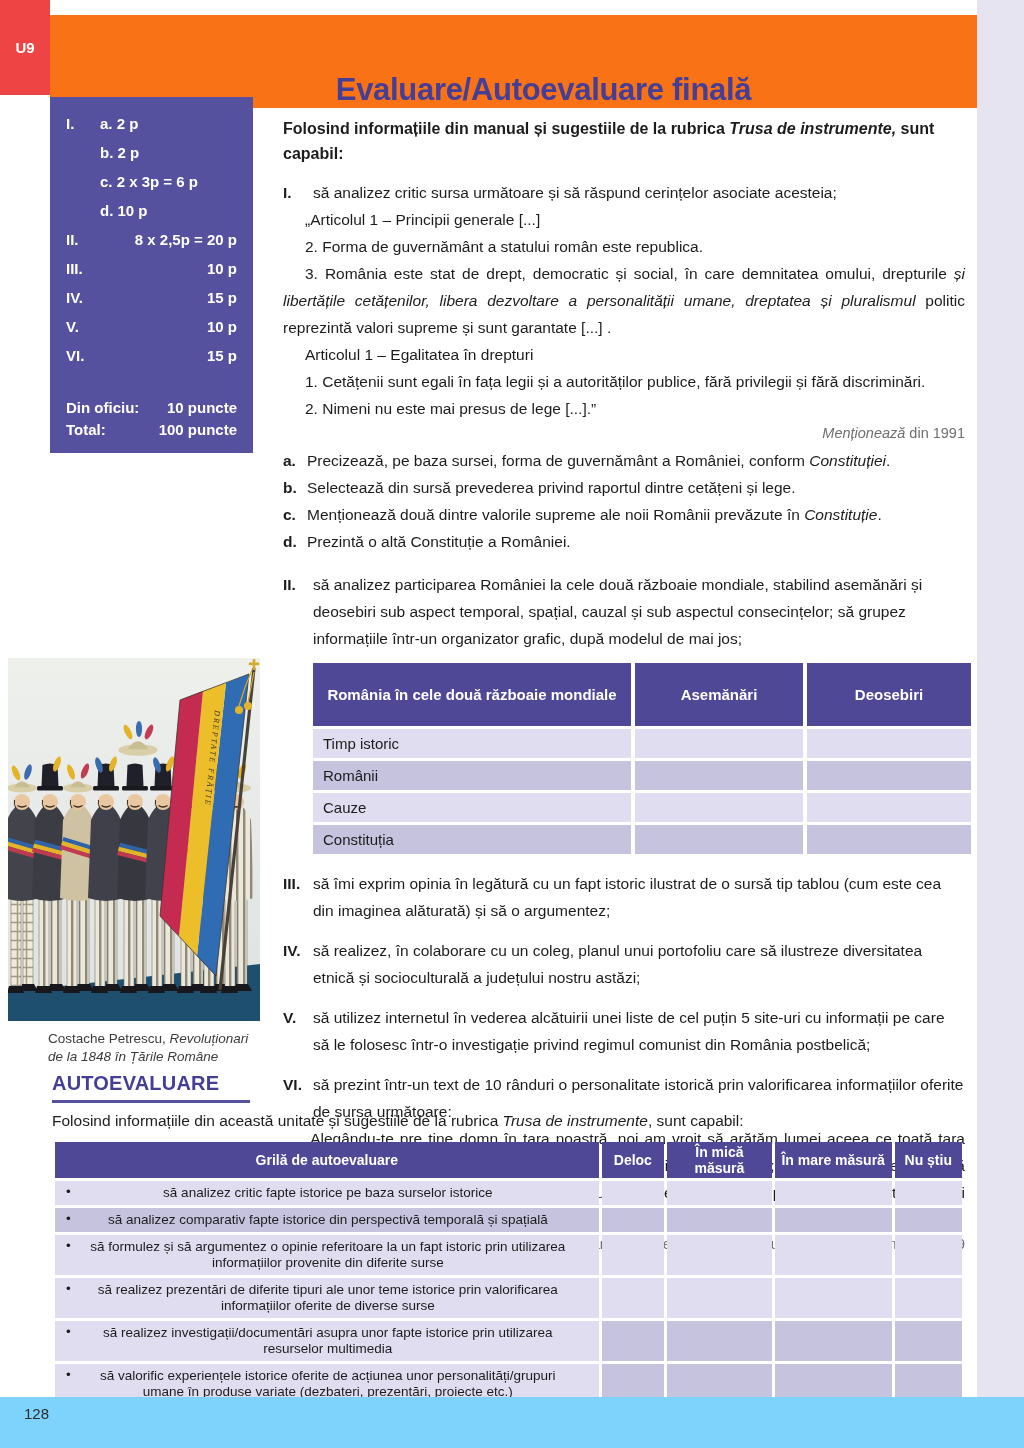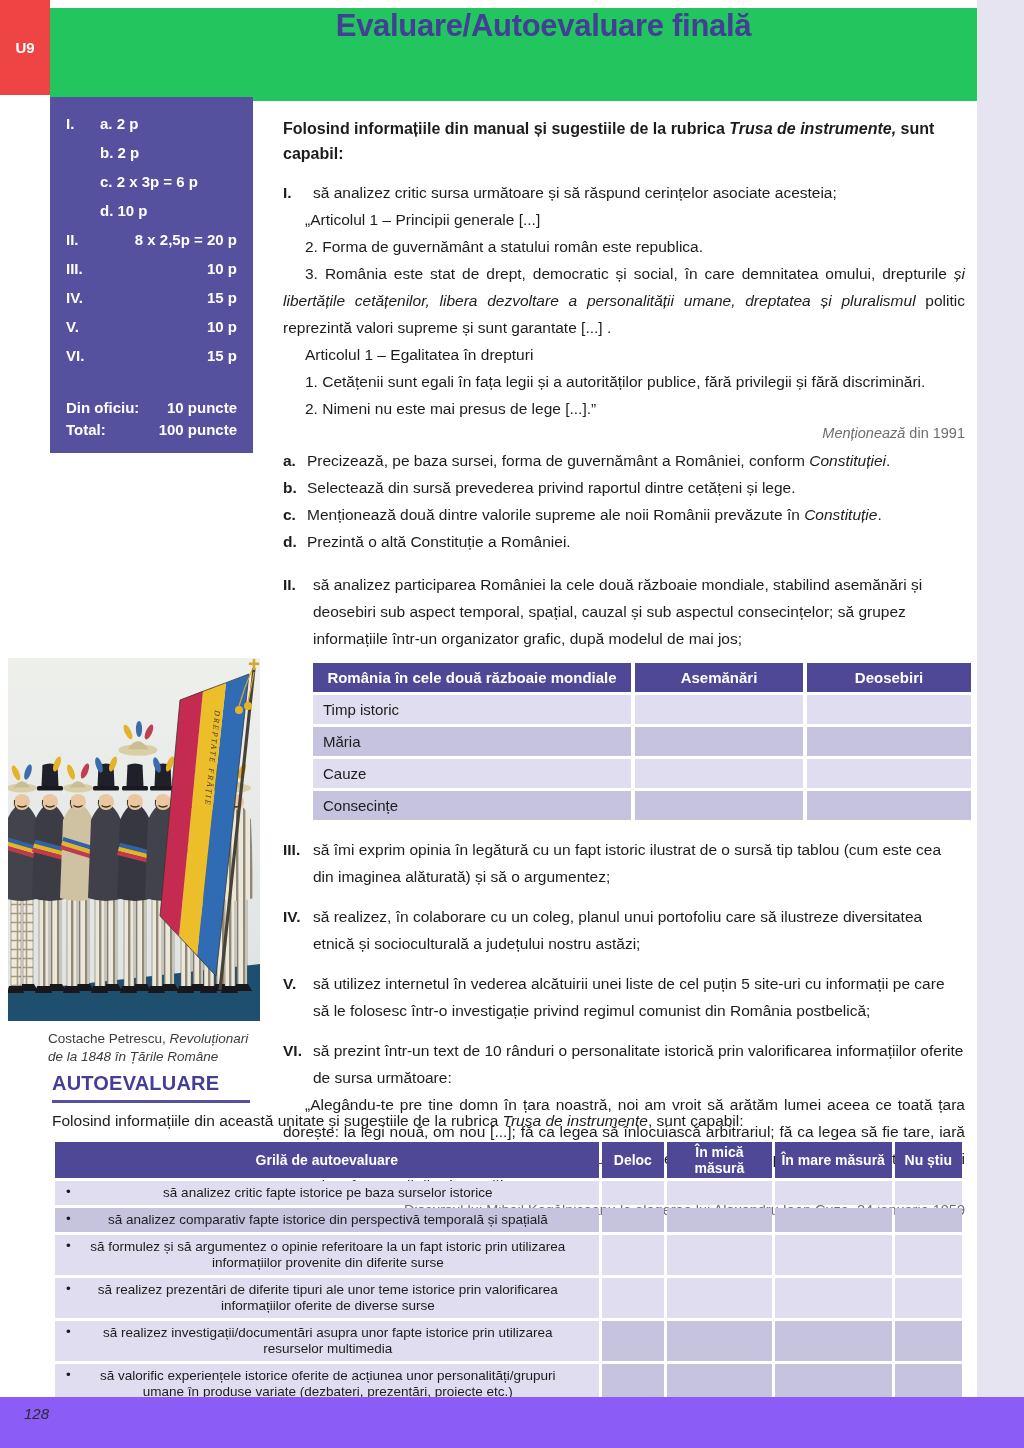--- a/index.html
+++ b/index.html
@@ -1,26 +1,26 @@
 <!DOCTYPE html>
 <html lang="ro"><head>
 <meta charset="utf-8">
 <style>
   html,body{margin:0;padding:0;background:#ffffff;}
   .page{position:relative;width:1024px;height:1448px;overflow:hidden;background:#fff;
         color:#1c1c1c;font-family:"Liberation Sans",sans-serif;}
 
   
   .right-strip{position:absolute;right:0;top:0;width:47px;height:100%;background:#e6e4f1;}
-  .header-band{position:absolute;left:50px;top:8px;width:927px;height:93px;background:#22c55e;
-               display:flex;align-items:flex-start;justify-content:center;}
+  .header-band{position:absolute;left:50px;top:15px;width:927px;height:93px;background:#f97316;
+               display:flex;align-items:flex-end;justify-content:center;}
   .header-band h1{margin:0;padding-left:60px;font-size:31px;font-weight:800;color:#443e96;letter-spacing:-0.3px;}
   .unit-tab{position:absolute;left:0;top:0;width:50px;height:95px;background:#ef4444;color:#fff;
             font-weight:700;font-size:15px;display:flex;align-items:center;justify-content:center;}
-  .footer-band{position:absolute;left:0;bottom:0;width:100%;height:51px;background:#8b5cf6;font-style:italic;}
+  .footer-band{position:absolute;left:0;bottom:0;width:100%;height:51px;background:#7dd3fc;}
   .pagenum{position:absolute;left:24px;top:8px;font-size:15px;color:#2b2b2b;}
 
   
   .score-box{position:absolute;left:50px;top:97px;width:203px;height:356px;background:#56519f;color:#fff;
              font-size:15px;font-weight:700;box-sizing:border-box;padding:12px 16px;}
   .sb-row{display:flex;height:29px;align-items:center;}
   .sb-num{width:34px;flex:none;}
   .sb-indent{padding-left:34px;}
   .sb-val{margin-left:auto;}
   .sb-bottom{margin-top:26px;}
@@ -37,21 +37,21 @@
   .subitems{margin-top:3px;}
   .sub{margin:0;position:relative;padding-left:24px;}
   .slabel{position:absolute;left:0;font-weight:700;}
   .t6quote{margin:0;text-indent:22px;text-align:justify;}
 
   
   .light{background:#dfddef;}
   .dark{background:#c6c3df;}
   .war-table{border-collapse:separate;border-spacing:4px 3px;table-layout:fixed;width:662px;
              margin:8px 0 2px 26px;font-size:15px;}
-  .war-table th{background:#4e4896;color:#fff;font-weight:700;height:24px;padding:1px 6px;text-align:center;}
+  .war-table th{background:#4e4896;color:#fff;font-weight:700;height:24px;padding:18px 6px;text-align:center;}
   .war-table td{height:23px;padding:1px 10px;margin-left:48px;}
 
   
   .autoeval{position:absolute;left:52px;top:1072px;width:913px;}
   .autoeval h2{margin:0;font-size:20px;color:#443e96;font-weight:800;letter-spacing:0.2px;}
   .rule{width:198px;height:3px;background:#56519f;margin:5px 0 9px;}
   .ae-intro{margin:0 0 9px;font-size:15.5px;}
   .ae-table{border-collapse:separate;border-spacing:3px;table-layout:fixed;width:913px;
             font-size:13.5px;line-height:16px;}
   .ae-table th{background:#4e4896;color:#fff;font-weight:600;font-size:14px;height:23px;padding:2px 3px;text-align:center;}
@@ -159,31 +159,31 @@
         <th>România în cele două războaie mondiale</th>
         <th>Asemănări</th>
         <th>Deosebiri</th>
       </tr>
       <tr>
             <td class="light">Timp istoric</td>
             <td class="light"></td>
             <td class="light"></td>
           </tr>
       <tr>
-            <td class="dark">Măria</td>
+            <td class="dark">Românii</td>
             <td class="dark"></td>
             <td class="dark"></td>
           </tr>
       <tr>
             <td class="light">Cauze</td>
             <td class="light"></td>
             <td class="light"></td>
           </tr>
       <tr>
-            <td class="dark">Consecințe</td>
+            <td class="dark">Constituția</td>
             <td class="dark"></td>
             <td class="dark"></td>
           </tr>
     </tbody>
       </table>
 
     <p class="task"><span class="tnum">III.</span><span>să îmi exprim opinia în legătură cu un fapt istoric ilustrat de o sursă tip tablou (cum este cea din imaginea alăturată) și să o argumentez;</span></p>
     <p class="task"><span class="tnum">IV.</span><span>să realizez, în colaborare cu un coleg, planul unui portofoliu care să ilustreze diversitatea etnică și socioculturală a județului nostru astăzi;</span></p>
     <p class="task"><span class="tnum">V.</span><span>să utilizez internetul în vederea alcătuirii unei liste de cel puțin 5 site-uri cu informații pe care să le folosesc într-o investigație privind regimul comunist din România postbelică;</span></p>
     <p class="task"><span class="tnum">VI.</span><span>să prezint într-un text de 10 rânduri o personalitate istorică prin valorificarea informațiilor oferite de sursa următoare:</span></p>

